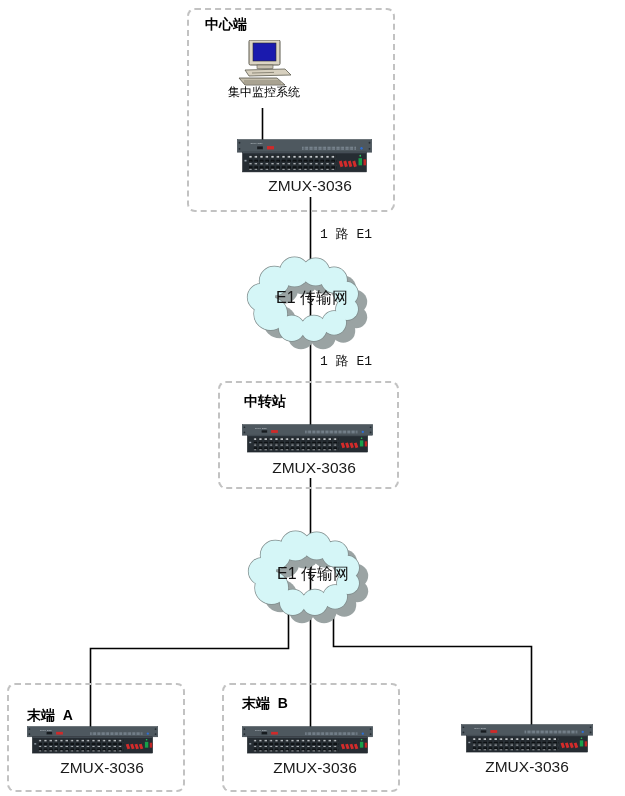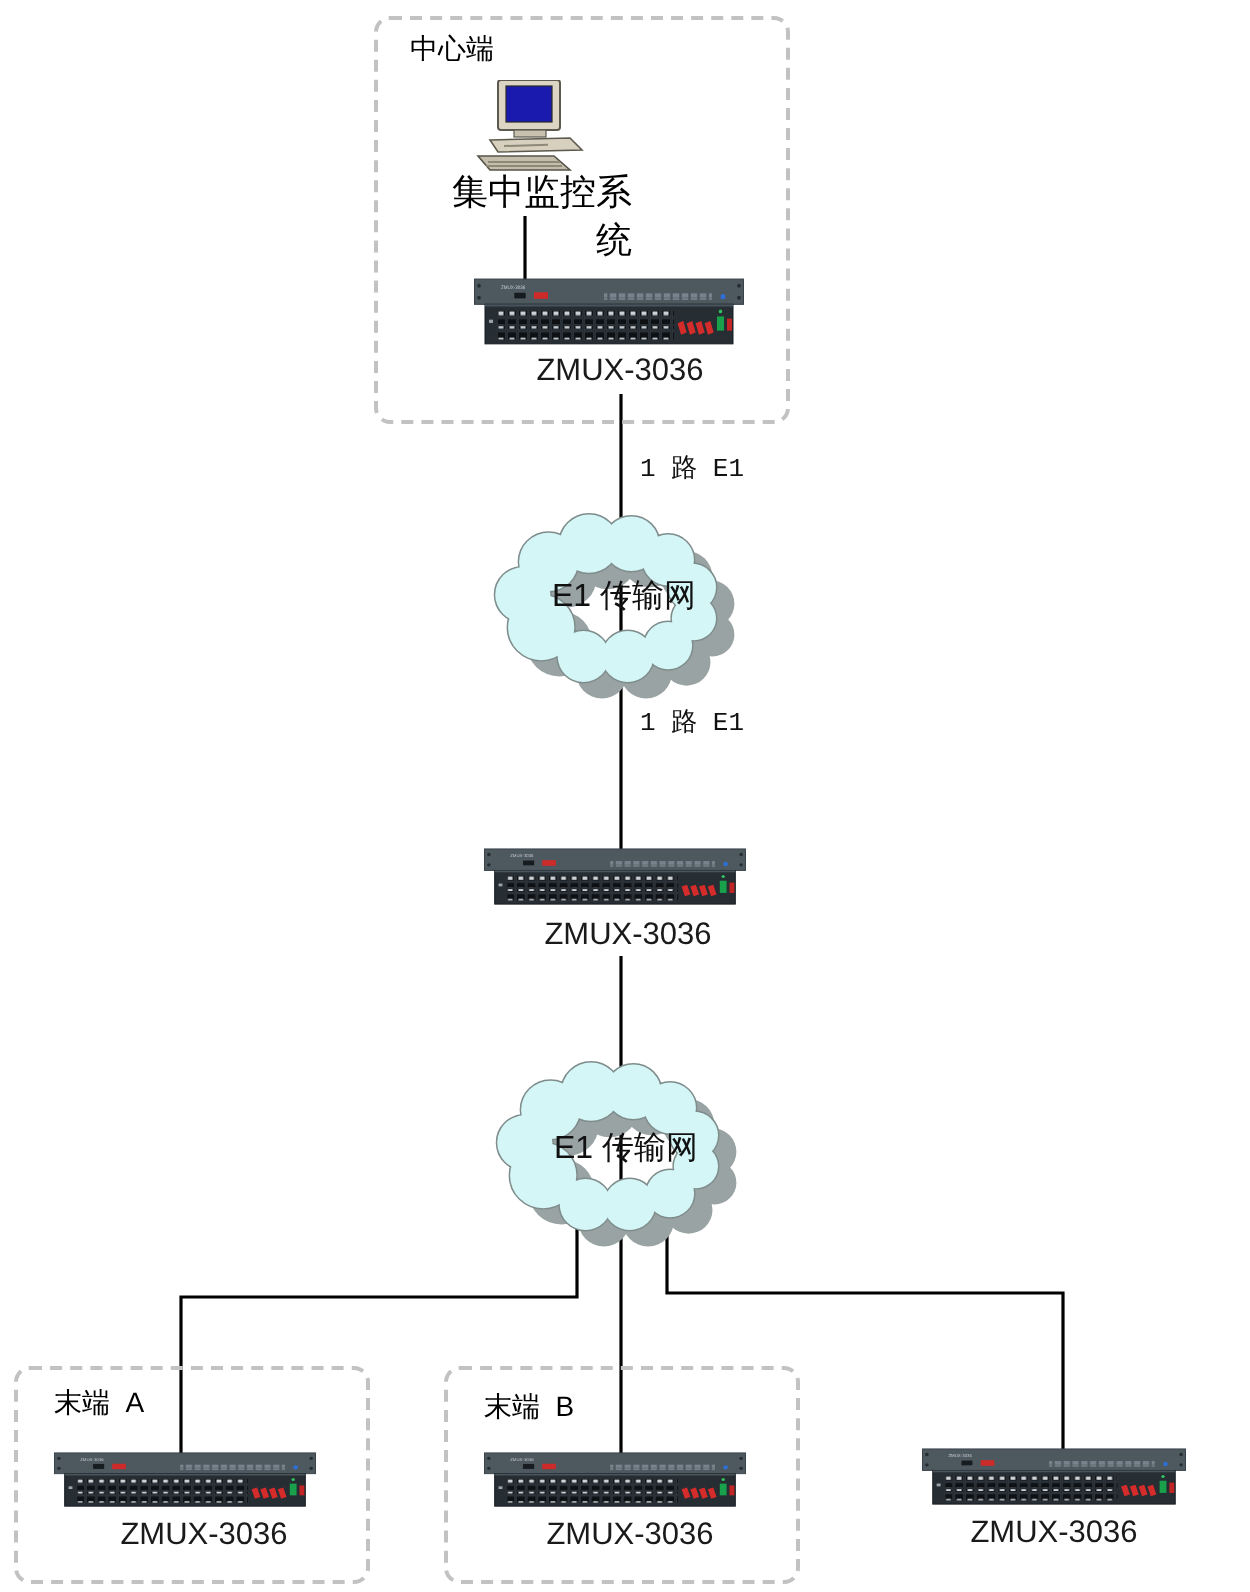--- a/index.html
+++ b/index.html
@@ -4,24 +4,24 @@
 <style>
   html,body{margin:0;padding:0;background:#fff;}
   .canvas{position:relative;width:625px;height:796px;background:#ffffff;overflow:hidden;
           font-family:"Liberation Sans","DejaVu Sans",sans-serif;color:#111;}
   svg.overlay{position:absolute;left:0;top:0;z-index:1;}
   .cloud-svg{position:absolute;z-index:2;}
   .cloud-label{position:absolute;z-index:2;width:128px;text-align:center;
                font-size:16px;color:#111;}
   .nbox{position:absolute;z-index:3;border:2px dashed #c2c2c2;border-radius:8px;
         background:transparent;box-sizing:border-box;}
-  .nbox .title{position:absolute;font-size:14px;font-weight:normal;color:#000;white-space:pre;}
+  .nbox .title{position:absolute;font-size:14px;font-weight:bold;color:#000;white-space:pre;}
   .device{position:absolute;z-index:4;}
   .pc-icon{position:absolute;z-index:4;}
-  .sys-label{position:absolute;z-index:4;width:104px;text-align:right;font-size:18px;color:#000;}
+  .sys-label{position:absolute;z-index:4;width:104px;text-align:center;font-size:12px;color:#000;}
   .zmux-label{position:absolute;z-index:4;width:104px;text-align:center;
               font-size:15.5px;color:#1a1a1a;}
   .link-label{position:absolute;z-index:2;font-size:13px;color:#111;white-space:pre;font-family:Liberation Mono, monospace;}
   .defs-holder{position:absolute;width:0;height:0;overflow:hidden;}
 </style>
 </head>
 <body>
 
 <div class="canvas">
 
@@ -143,27 +143,30 @@
   </div>
   <svg class="pc-icon" style="left:236px;top:40px;" width="58" height="46">
     <use href="#pc-icon" width="58" height="46"></use>
   </svg>
   <div class="sys-label" style="left:212px;top:84px;">集中监控系统</div>
   <svg class="device" style="left:237px;top:139px;" width="135" height="34">
     <use href="#zmux-device" width="135" height="34"></use>
   </svg>
   <div class="zmux-label" style="left:258px;top:177px;">ZMUX-3036</div>
 
+  <div class="nbox" style="left:218px;top:381px;width:181px;height:108px;">
+    <span class="title" style="left:24px;top:10px;">中转站</span>
+  </div>
   <svg class="device" style="left:242px;top:424px;" width="131" height="29">
     <use href="#zmux-device" width="131" height="29"></use>
   </svg>
   <div class="zmux-label" style="left:262px;top:459px;">ZMUX-3036</div>
 
   <div class="nbox" style="left:7px;top:683px;width:178px;height:109px;">
-    <span class="title" style="left:18px;top:8px;">末端  A</span>
+    <span class="title" style="left:18px;top:22px;">末端  A</span>
   </div>
   <svg class="device" style="left:27px;top:726px;" width="131" height="28">
     <use href="#zmux-device" width="131" height="28"></use>
   </svg>
   <div class="zmux-label" style="left:50px;top:759px;">ZMUX-3036</div>
 
   <div class="nbox" style="left:222px;top:683px;width:178px;height:109px;">
     <span class="title" style="left:18px;top:10px;">末端  B</span>
   </div>
   <svg class="device" style="left:242px;top:726px;" width="131" height="28">

